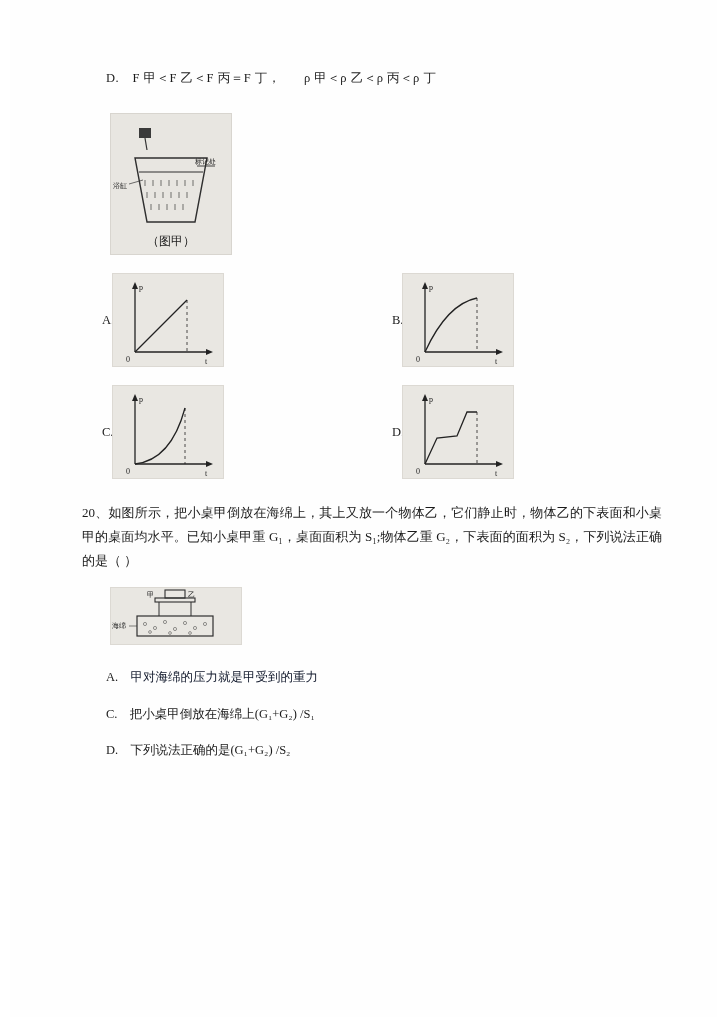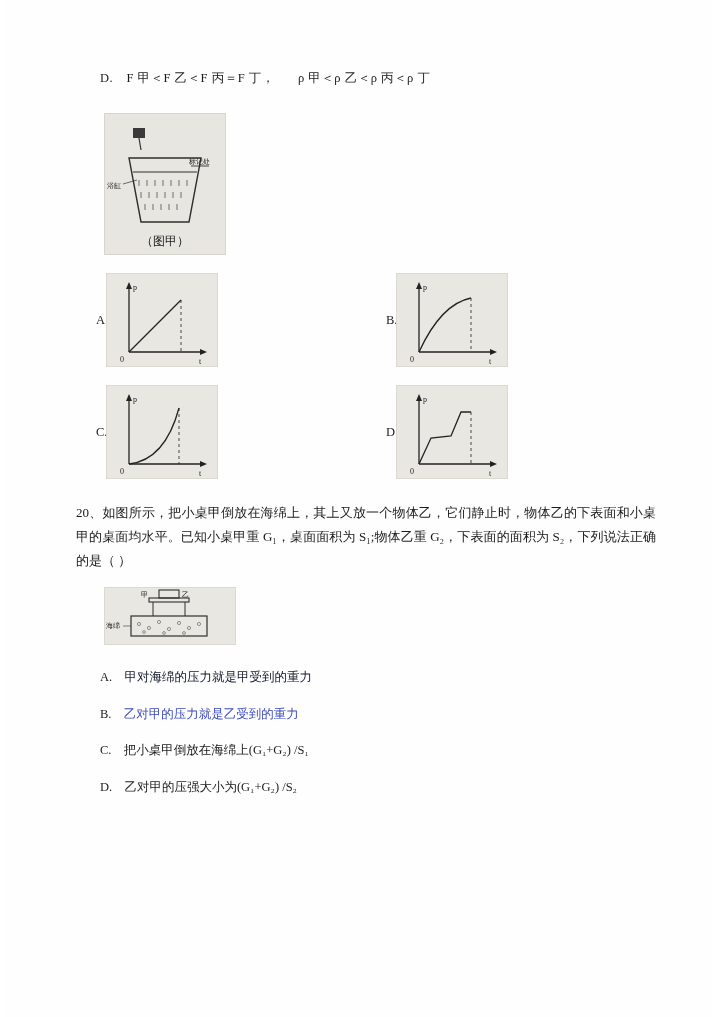--- a/index.html
+++ b/index.html
@@ -10,21 +10,21 @@
   body {
     width: 720px;
     height: 1017px;
     position: relative;
     font-family: "Liberation Serif", serif;
     color: #1a1a1a;
     overflow: hidden;
   }
   .page {
     position: absolute;
-    left: 4px; top: 0;
+    left: 10px; top: 0;
     width: 707px;
     height: 1017px;
     background: #fefefe;
   }
   .content {
     position: absolute;
     left: 72px;
     top: 70px;
     width: 580px;
   }
@@ -277,30 +277,25 @@
       </svg>
     </div>
 
     <div class="choices">
       <div class="choice">
         <span>A.</span>
         <span class="spacer-sm"></span>
         <span class="hl-a">甲对海绵的压力就是甲受到的重力</span>
       </div>
       <div class="choice">
-        <span>B.</span>
-        <span class="spacer-sm"></span>
-        <span class="hl-b">乙对甲的压力就是乙受到的重力</span>
-      </div>
-      <div class="choice">
         <span>C.</span>
         <span class="spacer-sm"></span>
         <span>把小桌甲倒放在海绵上(G₁+G₂) /S₁</span>
       </div>
       <div class="choice">
         <span>D.</span>
         <span class="spacer-sm"></span>
-        <span>乙对甲的压强大小为(G₁+G₂) /S₂</span>
+        <span>下列说法正确的是(G₁+G₂) /S₂</span>
       </div>
     </div>
 
   </div>
 </div>
 
 </body></html>

